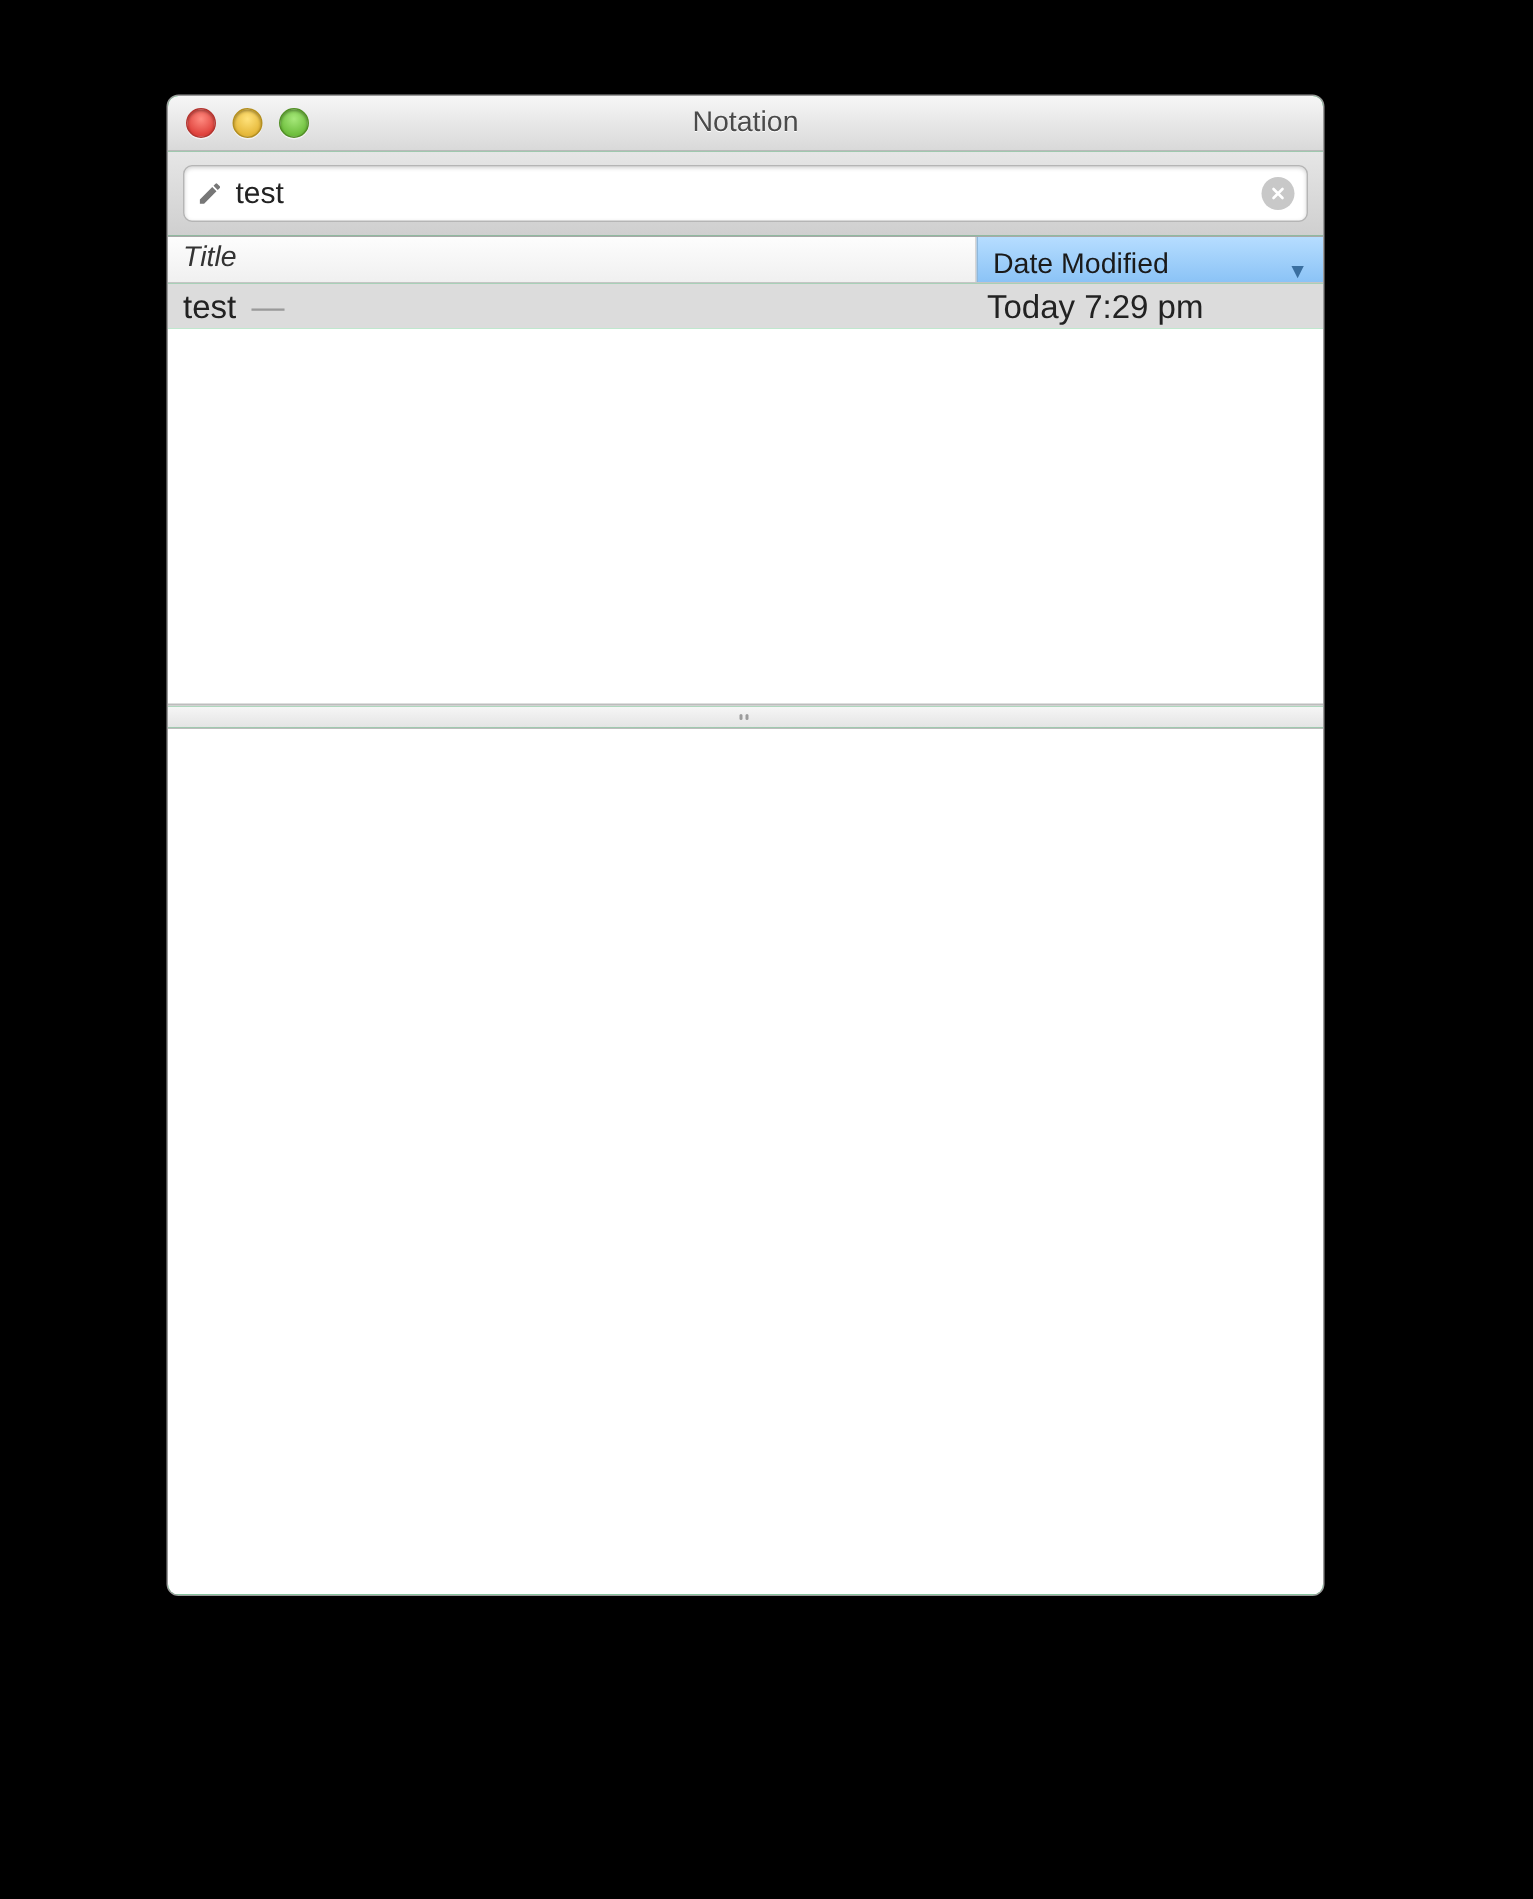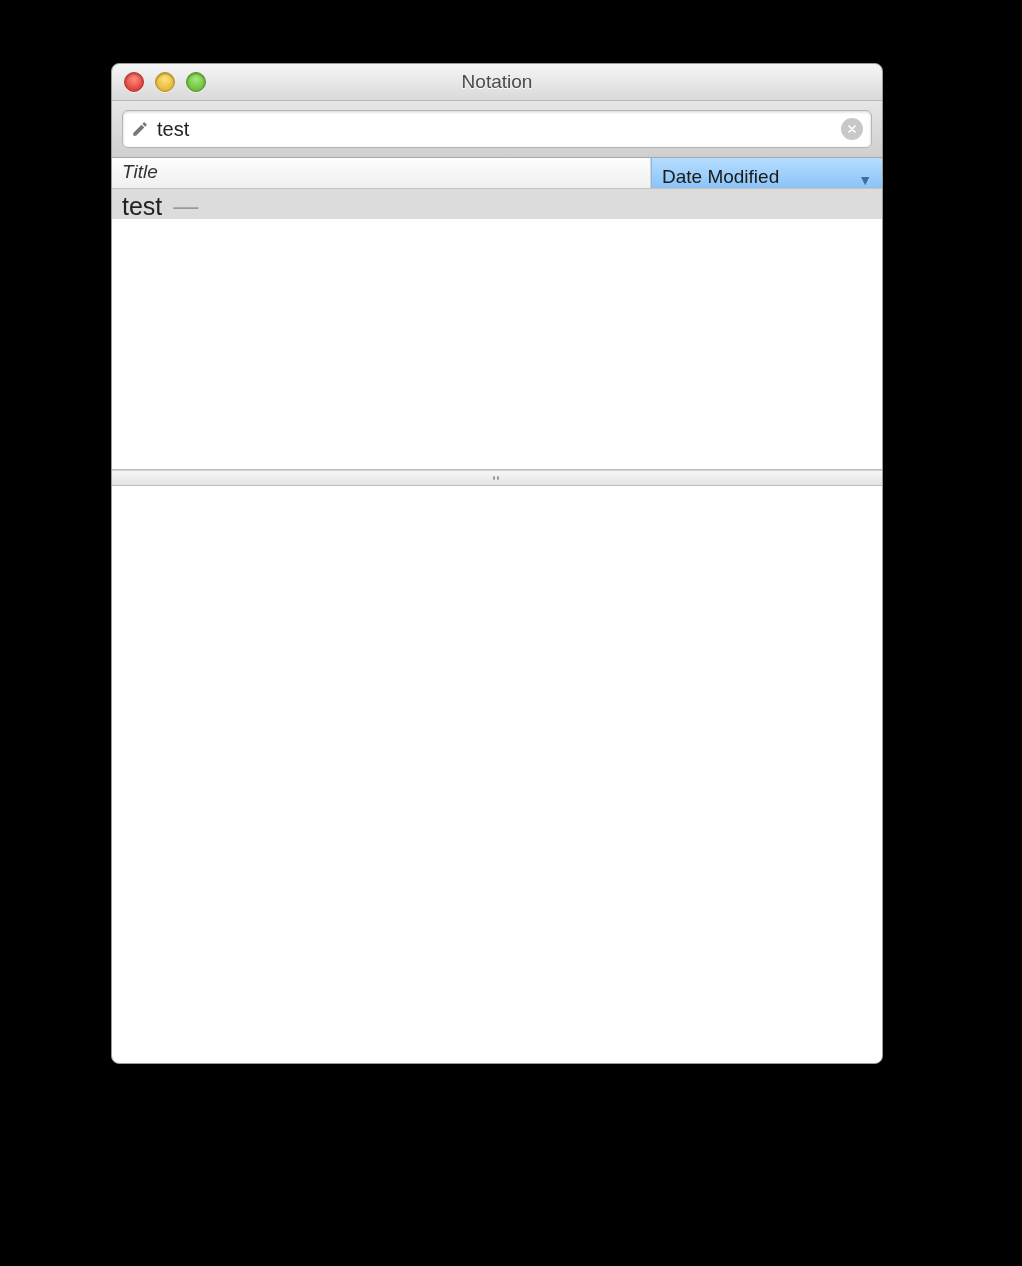--- a/index.html
+++ b/index.html
@@ -143,21 +143,21 @@
     margin-right: 4px;
   }
   
   .rows {
     flex-shrink: 0;
   }
   .row {
     height: 30px;
     display: flex;
     background: #dcdcdc;
-    font-size: 25px;
+    font-size: 22px;
   }
   .row .cell-title {
     flex: 1;
     padding: 3px 10px 0 10px;
     white-space: nowrap;
   }
   .row .cell-title .dash {
     color: #9a9a9a;
     margin-left: 4px;
   }
@@ -236,20 +236,21 @@
       <span class="sort-arrow">▼</span>
     </div>
   </div>
 
   <div class="rows">
     <div class="row">
       <div class="cell-title">
         <span>test</span>
         <span class="dash">—</span>
       </div>
+      <div class="cell-date">Today  7:29 pm</div>
     </div>
   </div>
 
   <div class="list-whitespace"></div>
 
   <div class="splitter">
     <div class="grip">
         <span></span>
         <span></span>
       </div>

